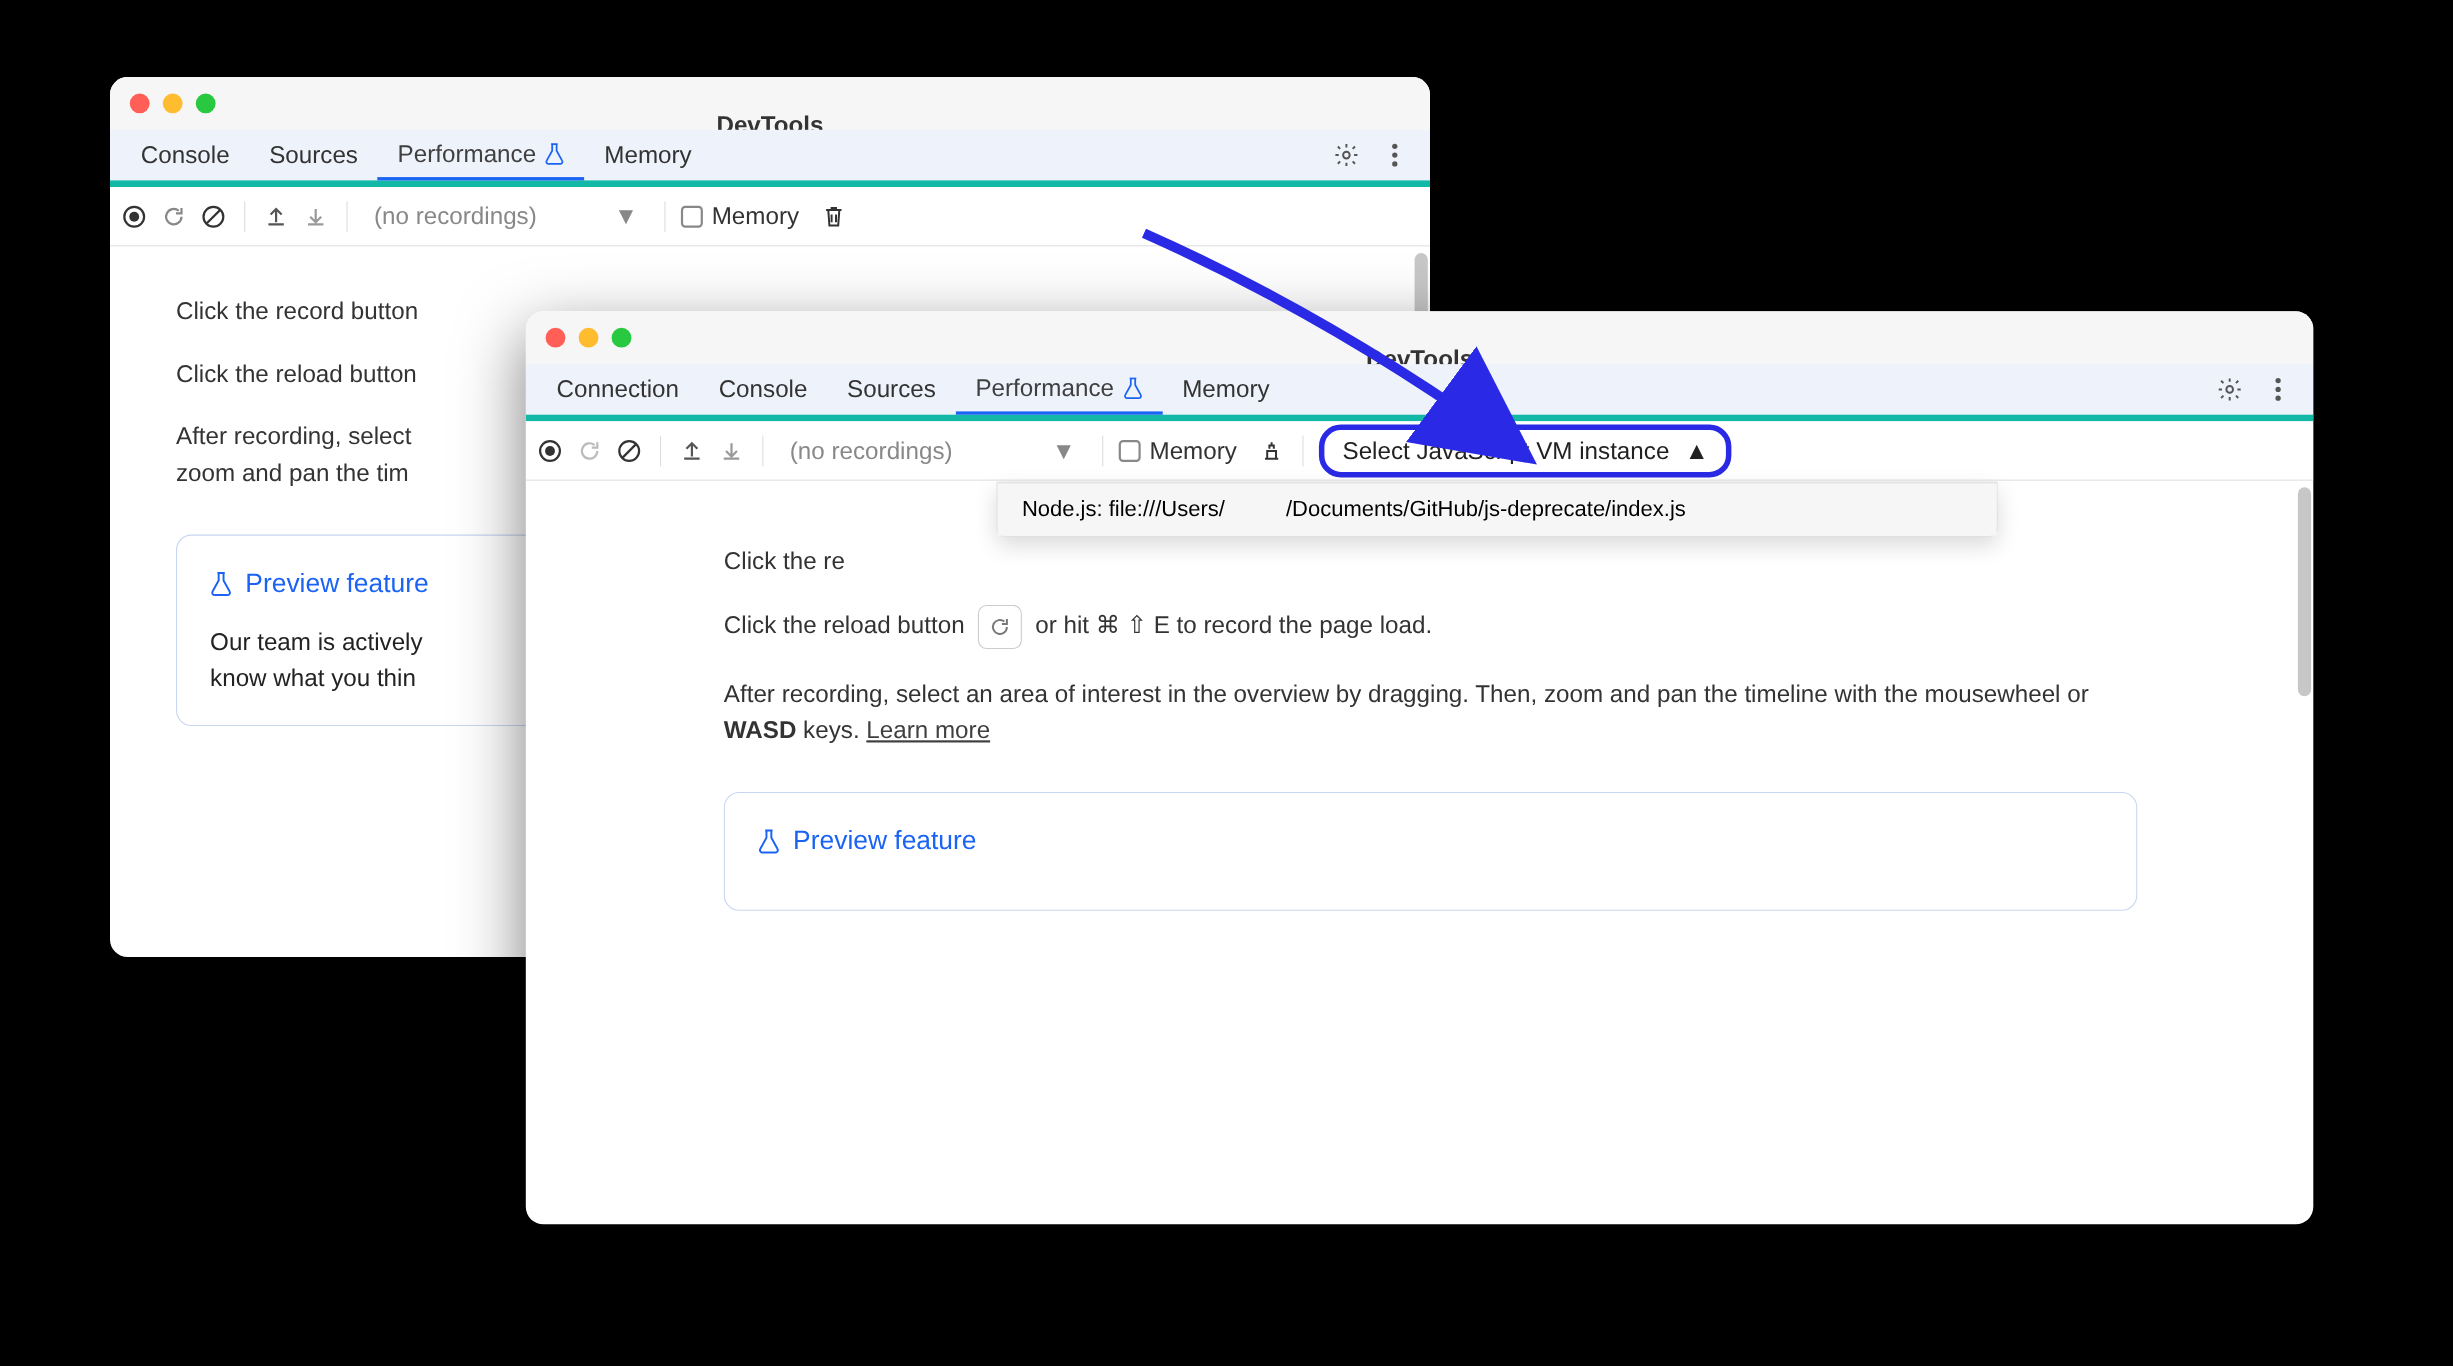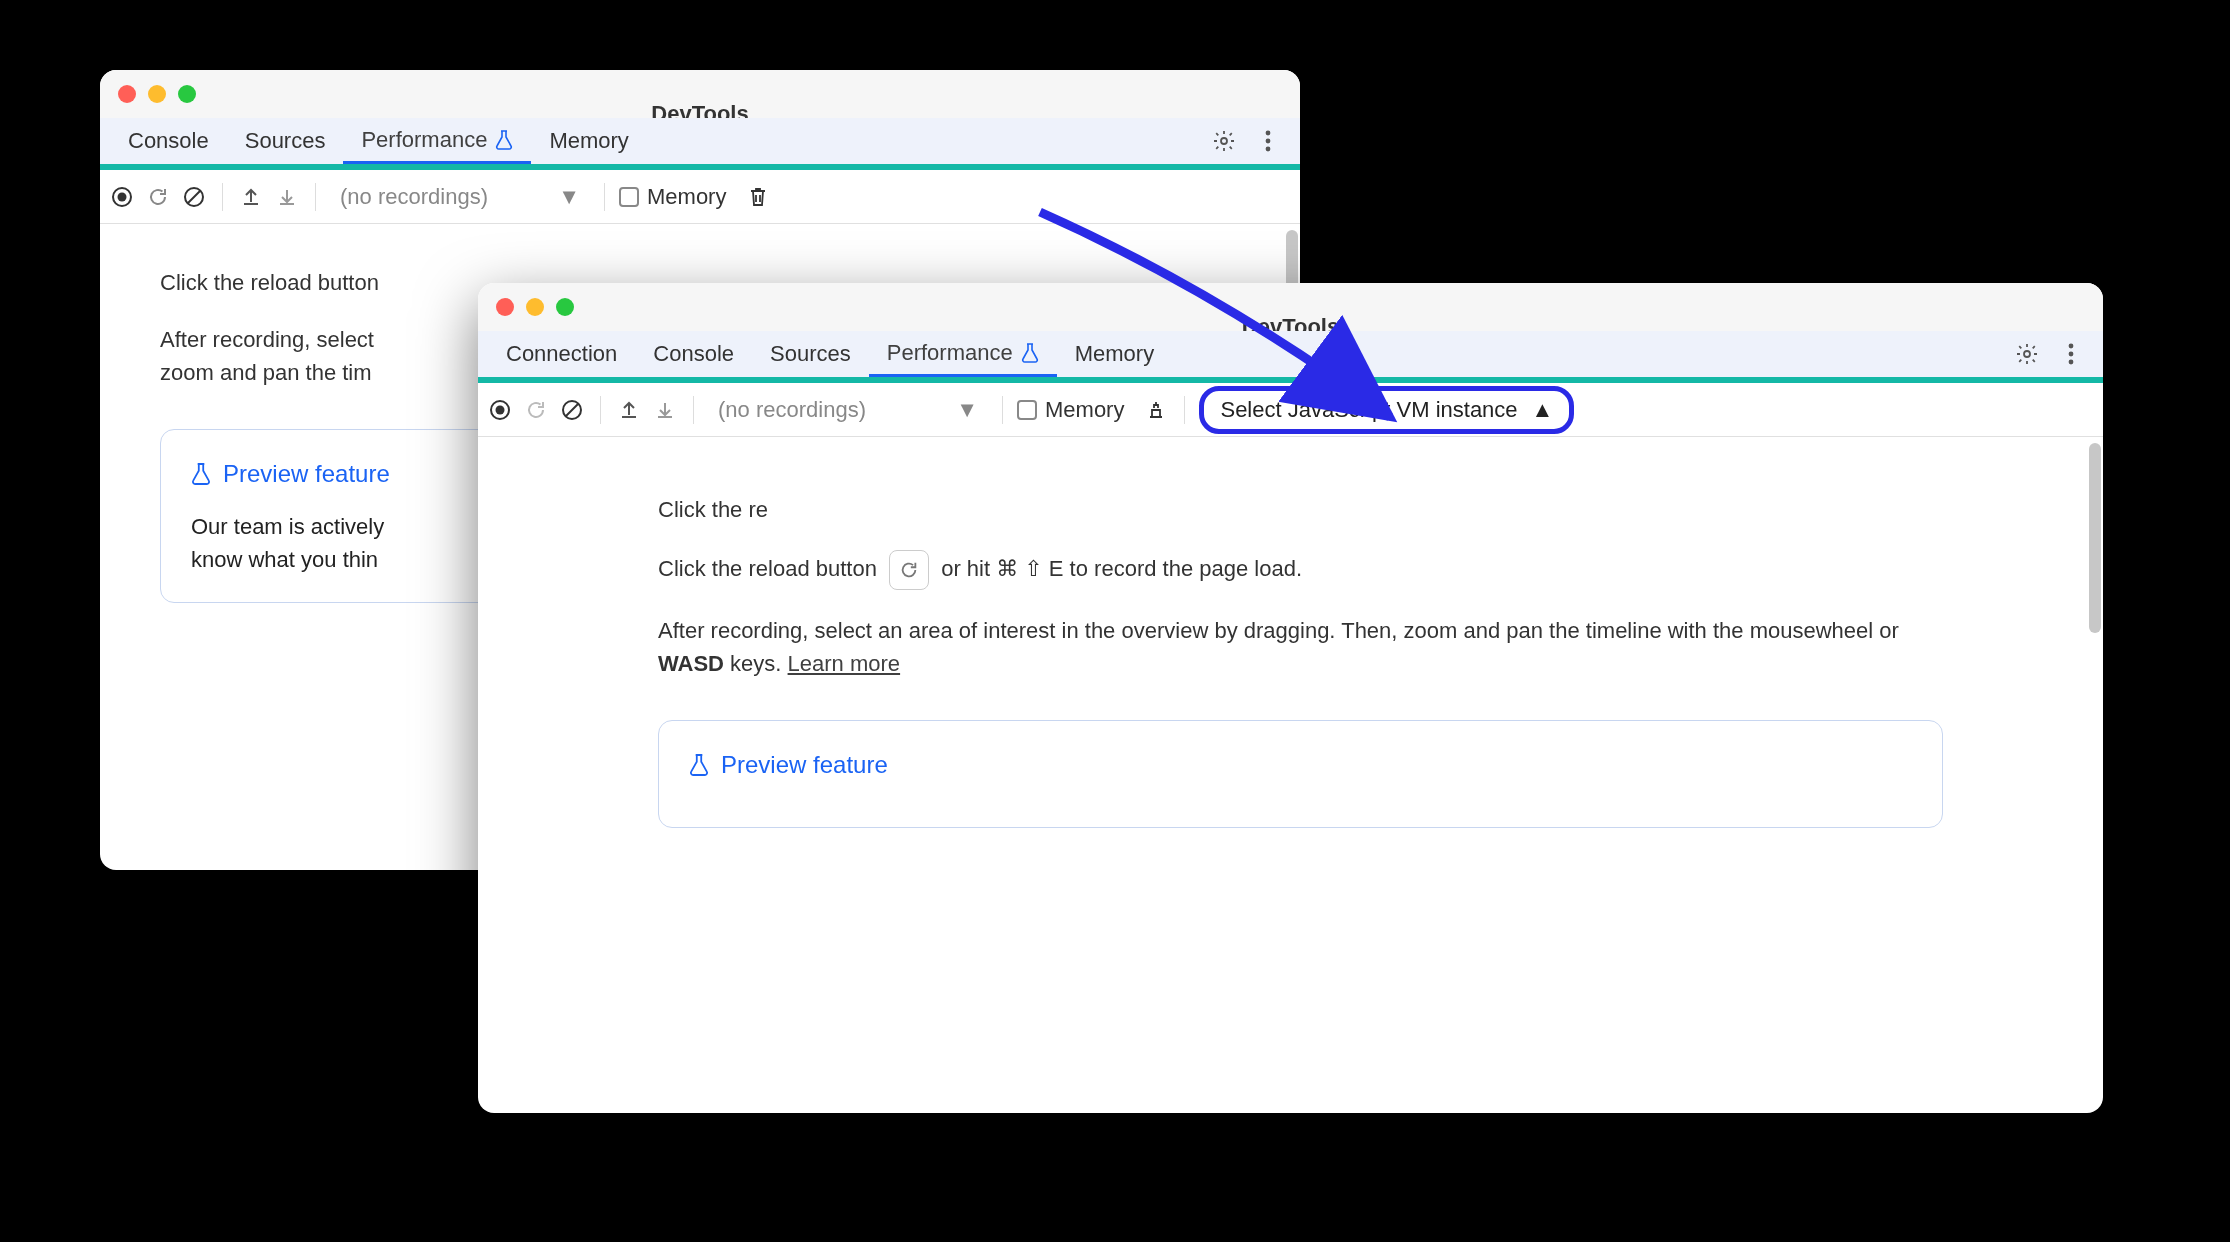--- a/index.html
+++ b/index.html
@@ -192,20 +192,21 @@
     <div class="tb-sep"></div>
     <div class="checkbox"></div>
     <span class="memory-label">Memory</span>
     <span class="icon-btn" style="margin-left:10px">
       <svg width="20" height="22" viewBox="0 0 20 22">
           <path d="M3 5h14M8 5V3h4v2M5 5l1 14h8l1-14M8 9v7M12 9v7" fill="none" stroke="#333" stroke-width="1.8"></path>
         </svg>
     </span>
   </div>
   <div class="body-area">
+    <p><span>Click the record button</span></p>
     <p><span>Click the reload button</span></p>
     <p><span>After recording, select</span><br><span>zoom and pan the tim</span></p>
     <div class="preview-card">
       <div class="preview-head">
         <span>
           <svg width="20" height="24" viewBox="0 0 18 20">
               <path d="M6 1h6M7 1v6l-5 9a2 2 0 0 0 2 3h10a2 2 0 0 0 2-3l-5-9V1" fill="none" stroke="#1a63f4" stroke-width="1.6"></path>
             </svg>
         </span>
         <span>Preview feature</span>
@@ -298,20 +299,23 @@
       <svg width="22" height="22" viewBox="0 0 22 22">
           <path d="M5 18h12M7 18v-7h8v7M9 9V6h4v3M11 3v2" fill="none" stroke="#333" stroke-width="1.8"></path>
         </svg>
     </span>
     <div class="tb-sep"></div>
     <div class="vm-select">
       <span>Select JavaScript VM instance</span>
       <span>▲</span>
     </div>
   </div>
+  <div class="dropdown-menu" style="left:428px; top:155px; width:910px;">
+    <div class="dropdown-item">Node.js: file:///Users/          /Documents/GitHub/js-deprecate/index.js</div>
+  </div>
   <div class="body-area" style="padding-left:180px; padding-right:160px;">
     <p style="margin-top:26px"><span>Click the re</span></p>
     <p>
       <span>Click the reload button</span>
       <span class="inline-btn">
         <svg width="20" height="20" viewBox="0 0 22 22">
             <path d="M18 11a7 7 0 1 1-2.5-5.4M18 3v5h-5" fill="none" stroke="#777" stroke-width="2"></path>
           </svg>
       </span>
       <span>or hit ⌘ ⇧ E to record the page load.</span>

